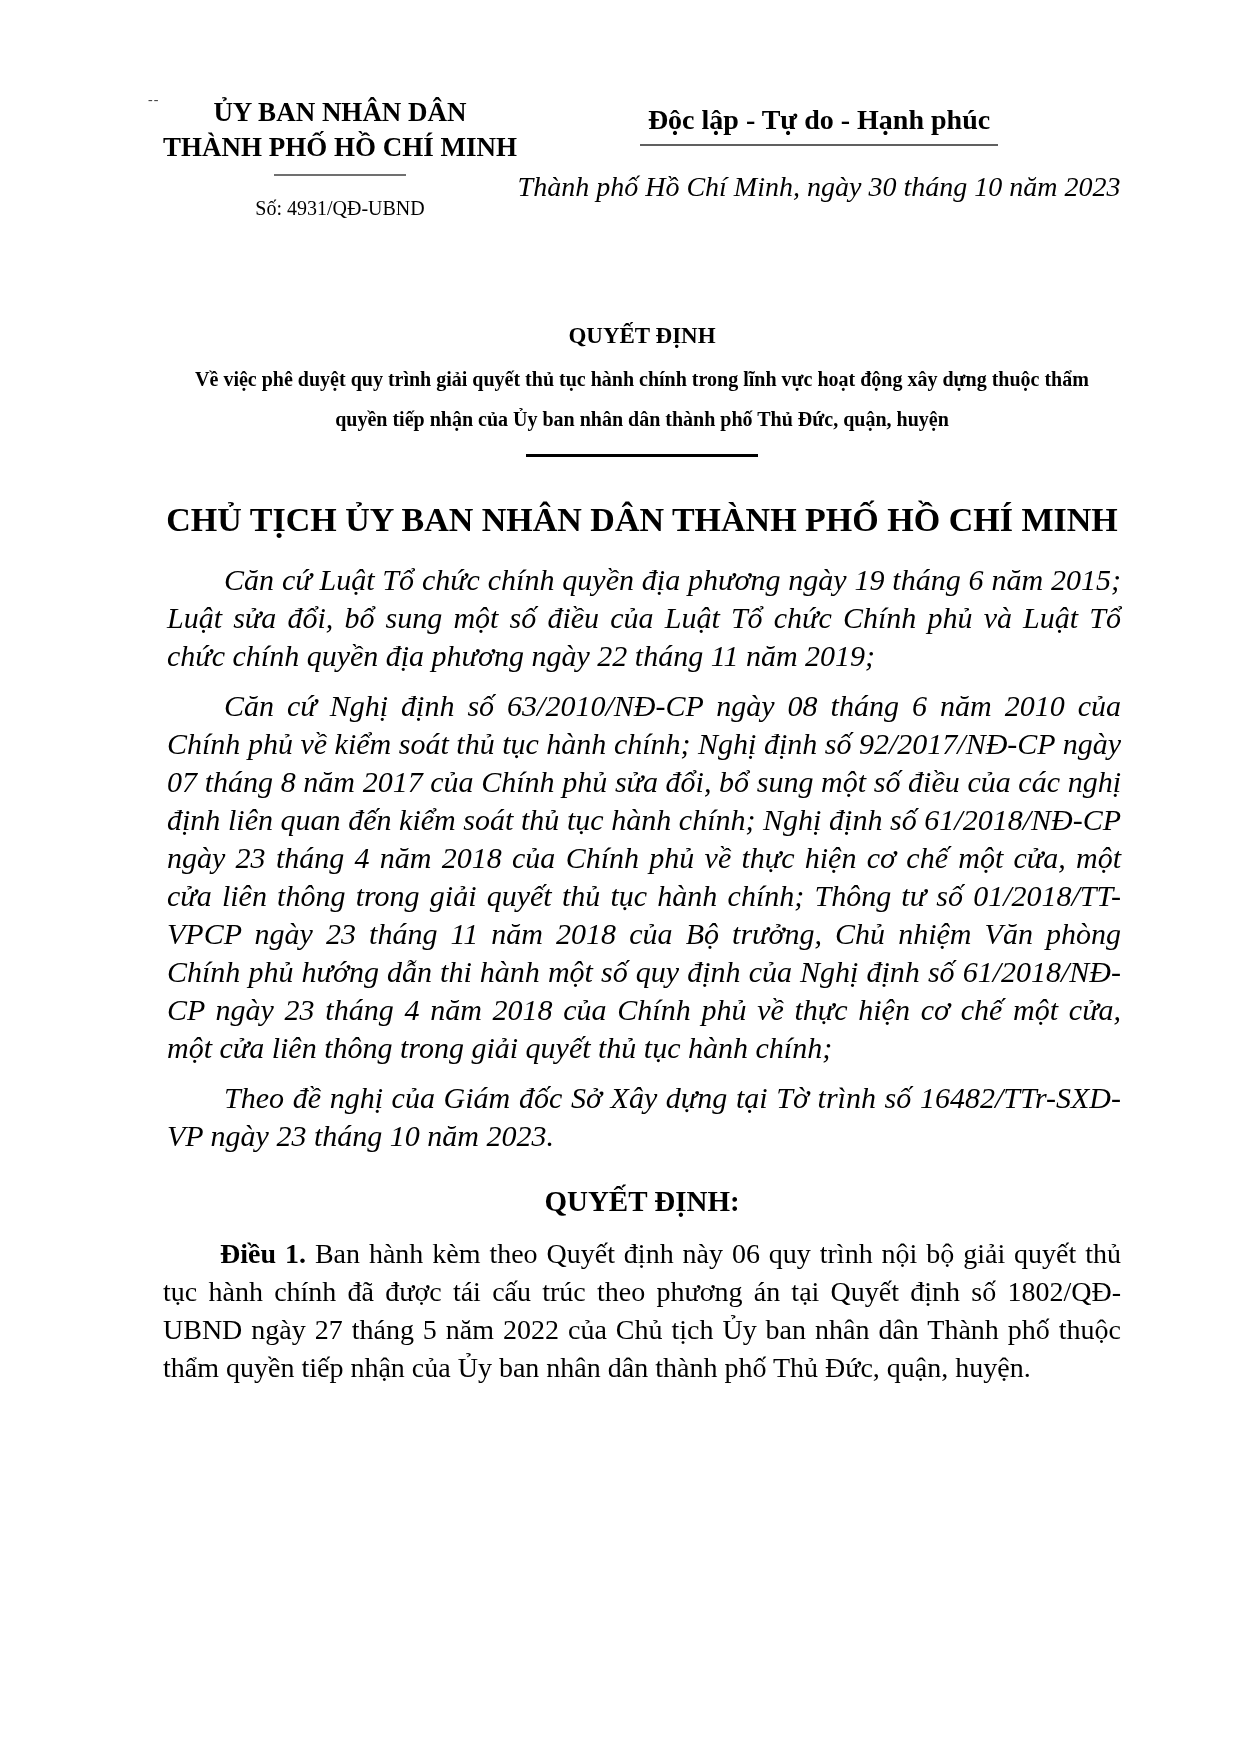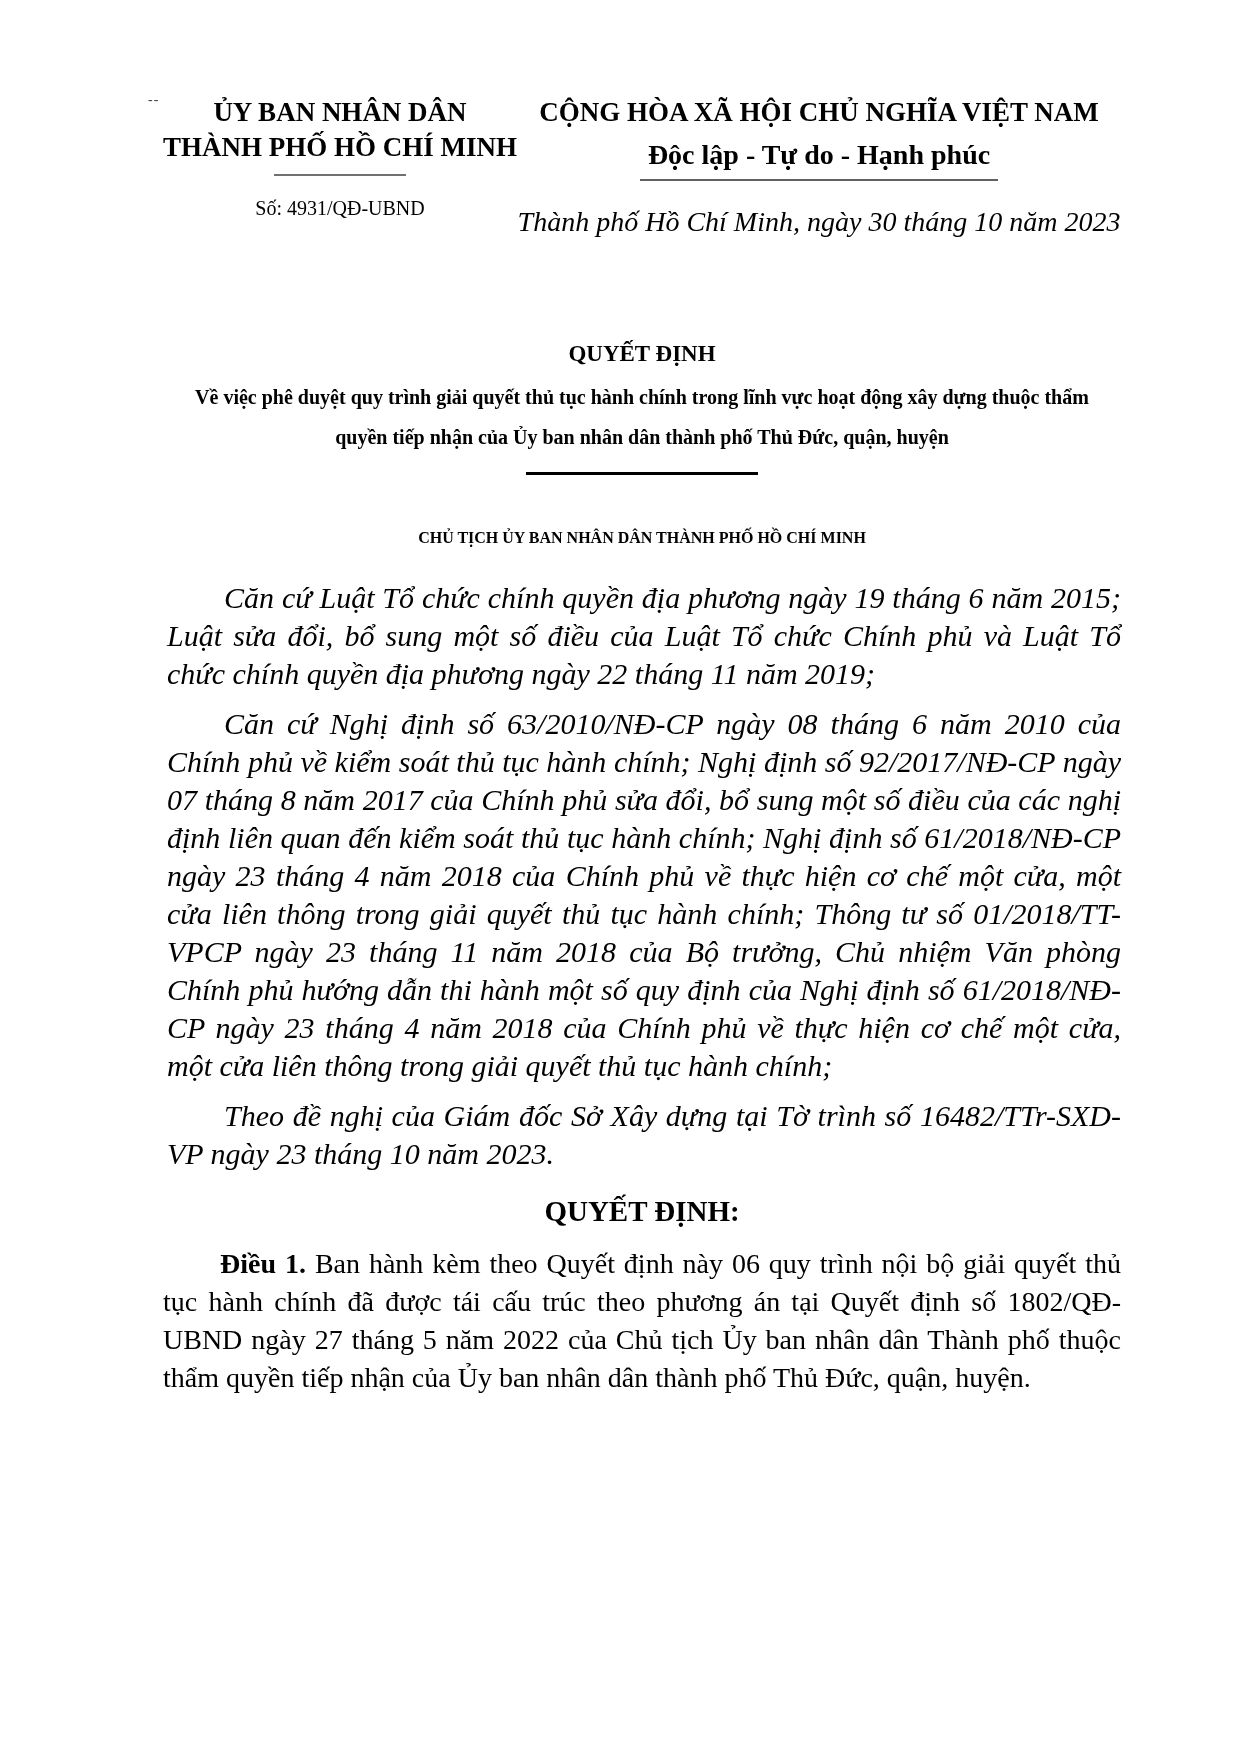--- a/index.html
+++ b/index.html
@@ -96,42 +96,42 @@
   .title-rule {
     width: 232px;
     height: 3px;
     background: #000000;
     margin: 15px auto 0 auto;
   }
   
   .issuer-heading {
     text-align: center;
     font-weight: bold;
-    font-size: 16px;
+    font-size: 34px;
     line-height: 34px;
     margin-top: 46px;
   }
   
   .preamble p {
     font-style: italic;
     font-size: 30px;
     line-height: 38px;
     text-align: justify;
     text-indent: 57px;
     margin: 12px 0 0 4px;
   }
   .preamble p:first-child {
     margin-top: 24px;
   }
   .decision-heading {
     text-align: center;
     font-weight: bold;
     font-size: 29px;
     line-height: 36px;
-    margin-top: 20px;
+    margin-top: 28px;
   }
   .article {
     font-size: 28px;
     line-height: 38px;
     text-align: justify;
     text-indent: 57px;
     margin: 16px 0 0 0;
   }
   .article-label {
     font-weight: bold;
@@ -145,21 +145,20 @@
   <span class="stray-mark">--</span>
 
   <div class="header">
     <div class="header-left">
       <div class="h-bold">ỦY BAN NHÂN DÂN</div>
       <div class="h-bold">THÀNH PHỐ HỒ CHÍ MINH</div>
       <div class="header-left-rule"></div>
       <div class="doc-number">Số: 4931/QĐ-UBND</div>
     </div>
     <div class="header-right">
-      <div class="h-bold">CỘNG HÒA XÃ HỘI CHỦ NGHĨA VIỆT NAM</div>
       <div class="motto-wrap">
         <span class="motto">Độc lập - Tự do - Hạnh phúc</span>
       </div>
       <div class="date-line">Thành phố Hồ Chí Minh, ngày 30 tháng 10 năm 2023</div>
     </div>
   </div>
 
   <div class="title-block">
     <div class="title-label">QUYẾT ĐỊNH</div>
     <div class="title-subject">Về việc phê duyệt quy trình giải quyết thủ tục hành chính trong lĩnh vực hoạt động xây dựng thuộc thẩm quyền tiếp nhận của Ủy ban nhân dân thành phố Thủ Đức, quận, huyện</div>

